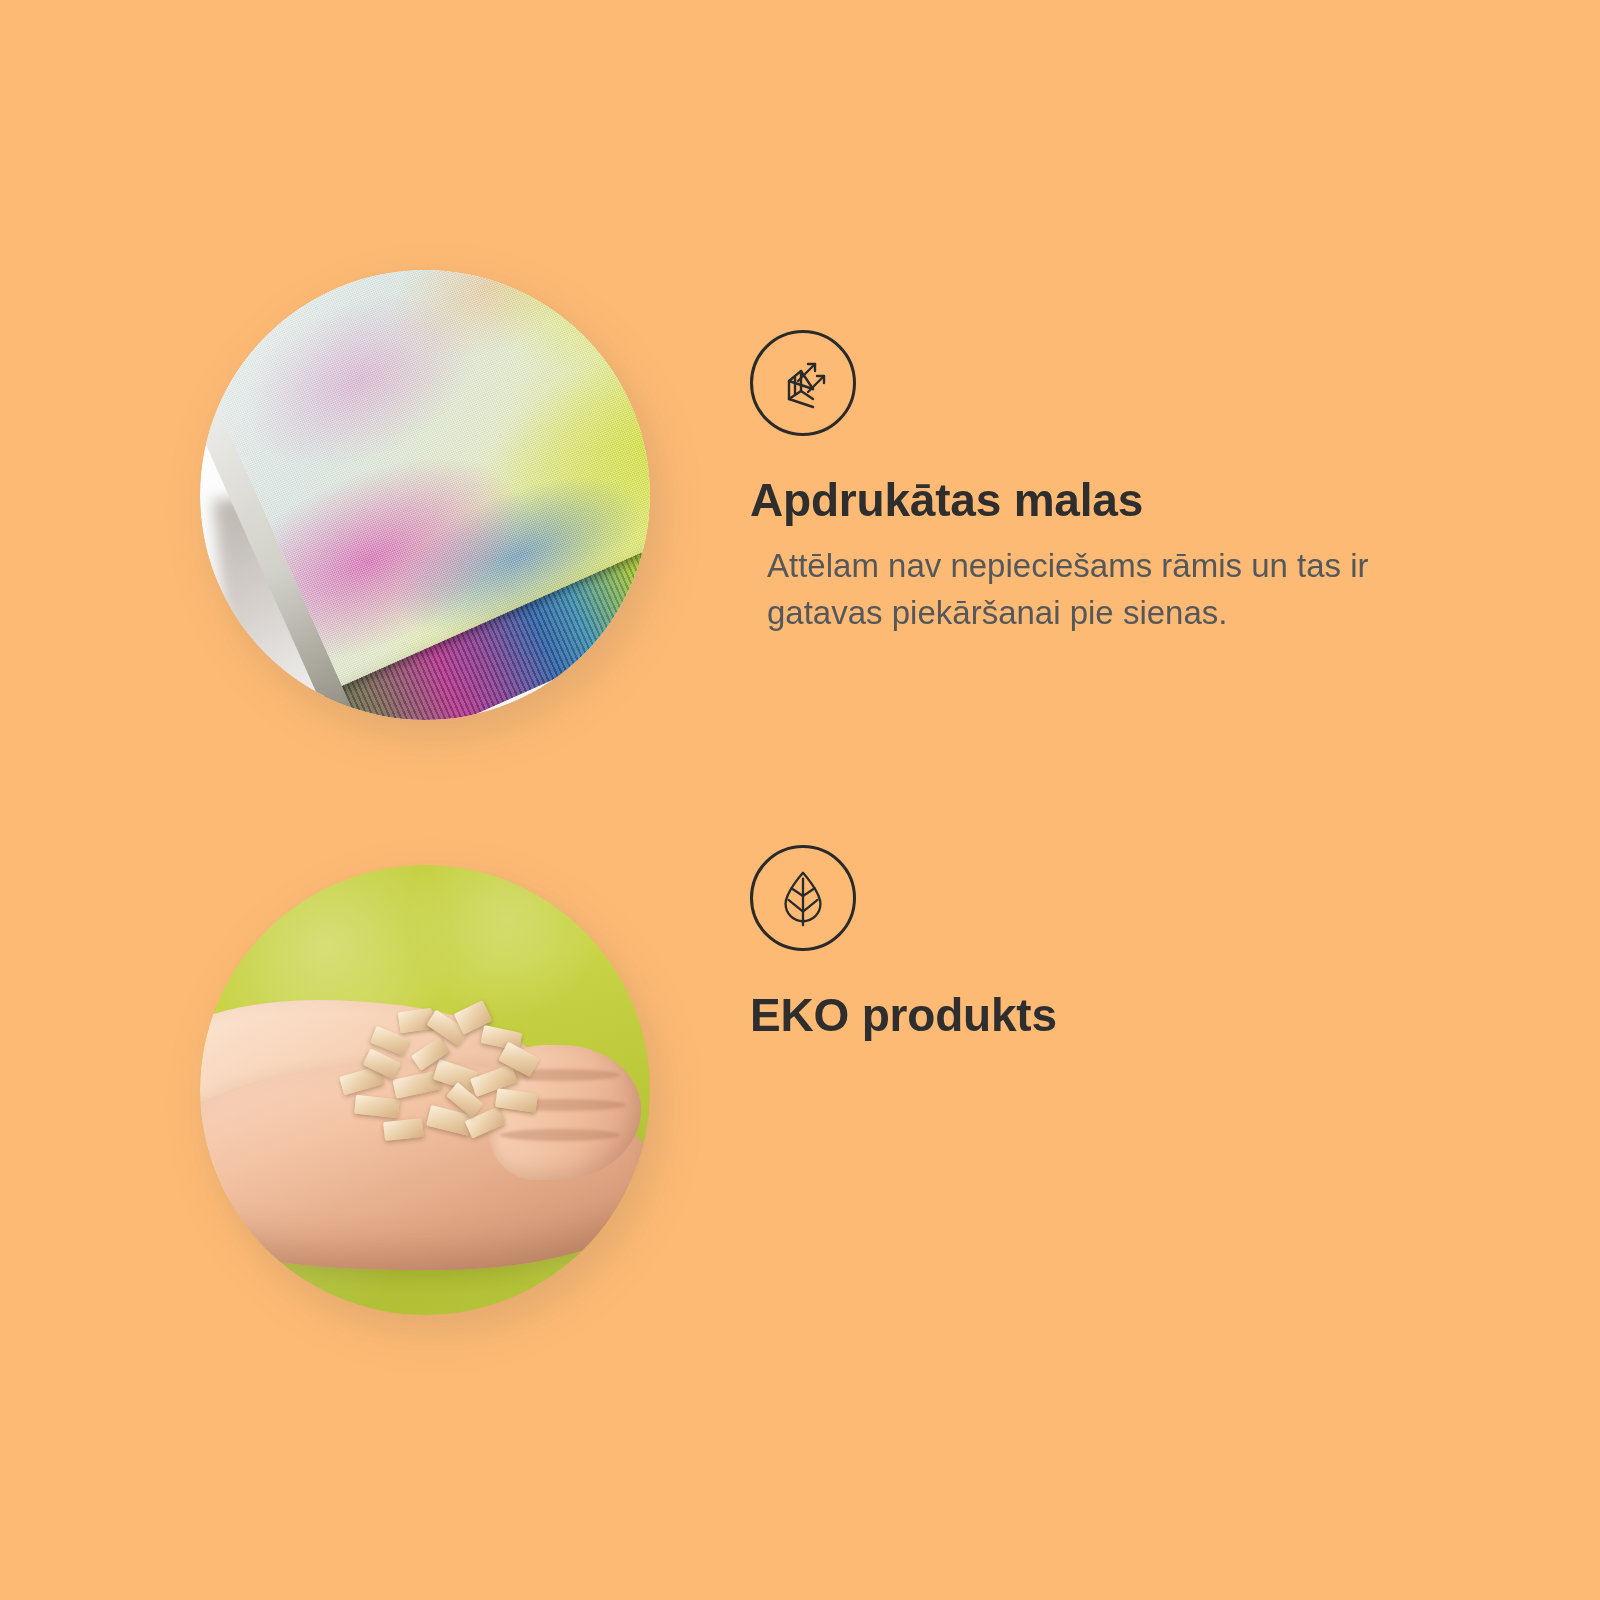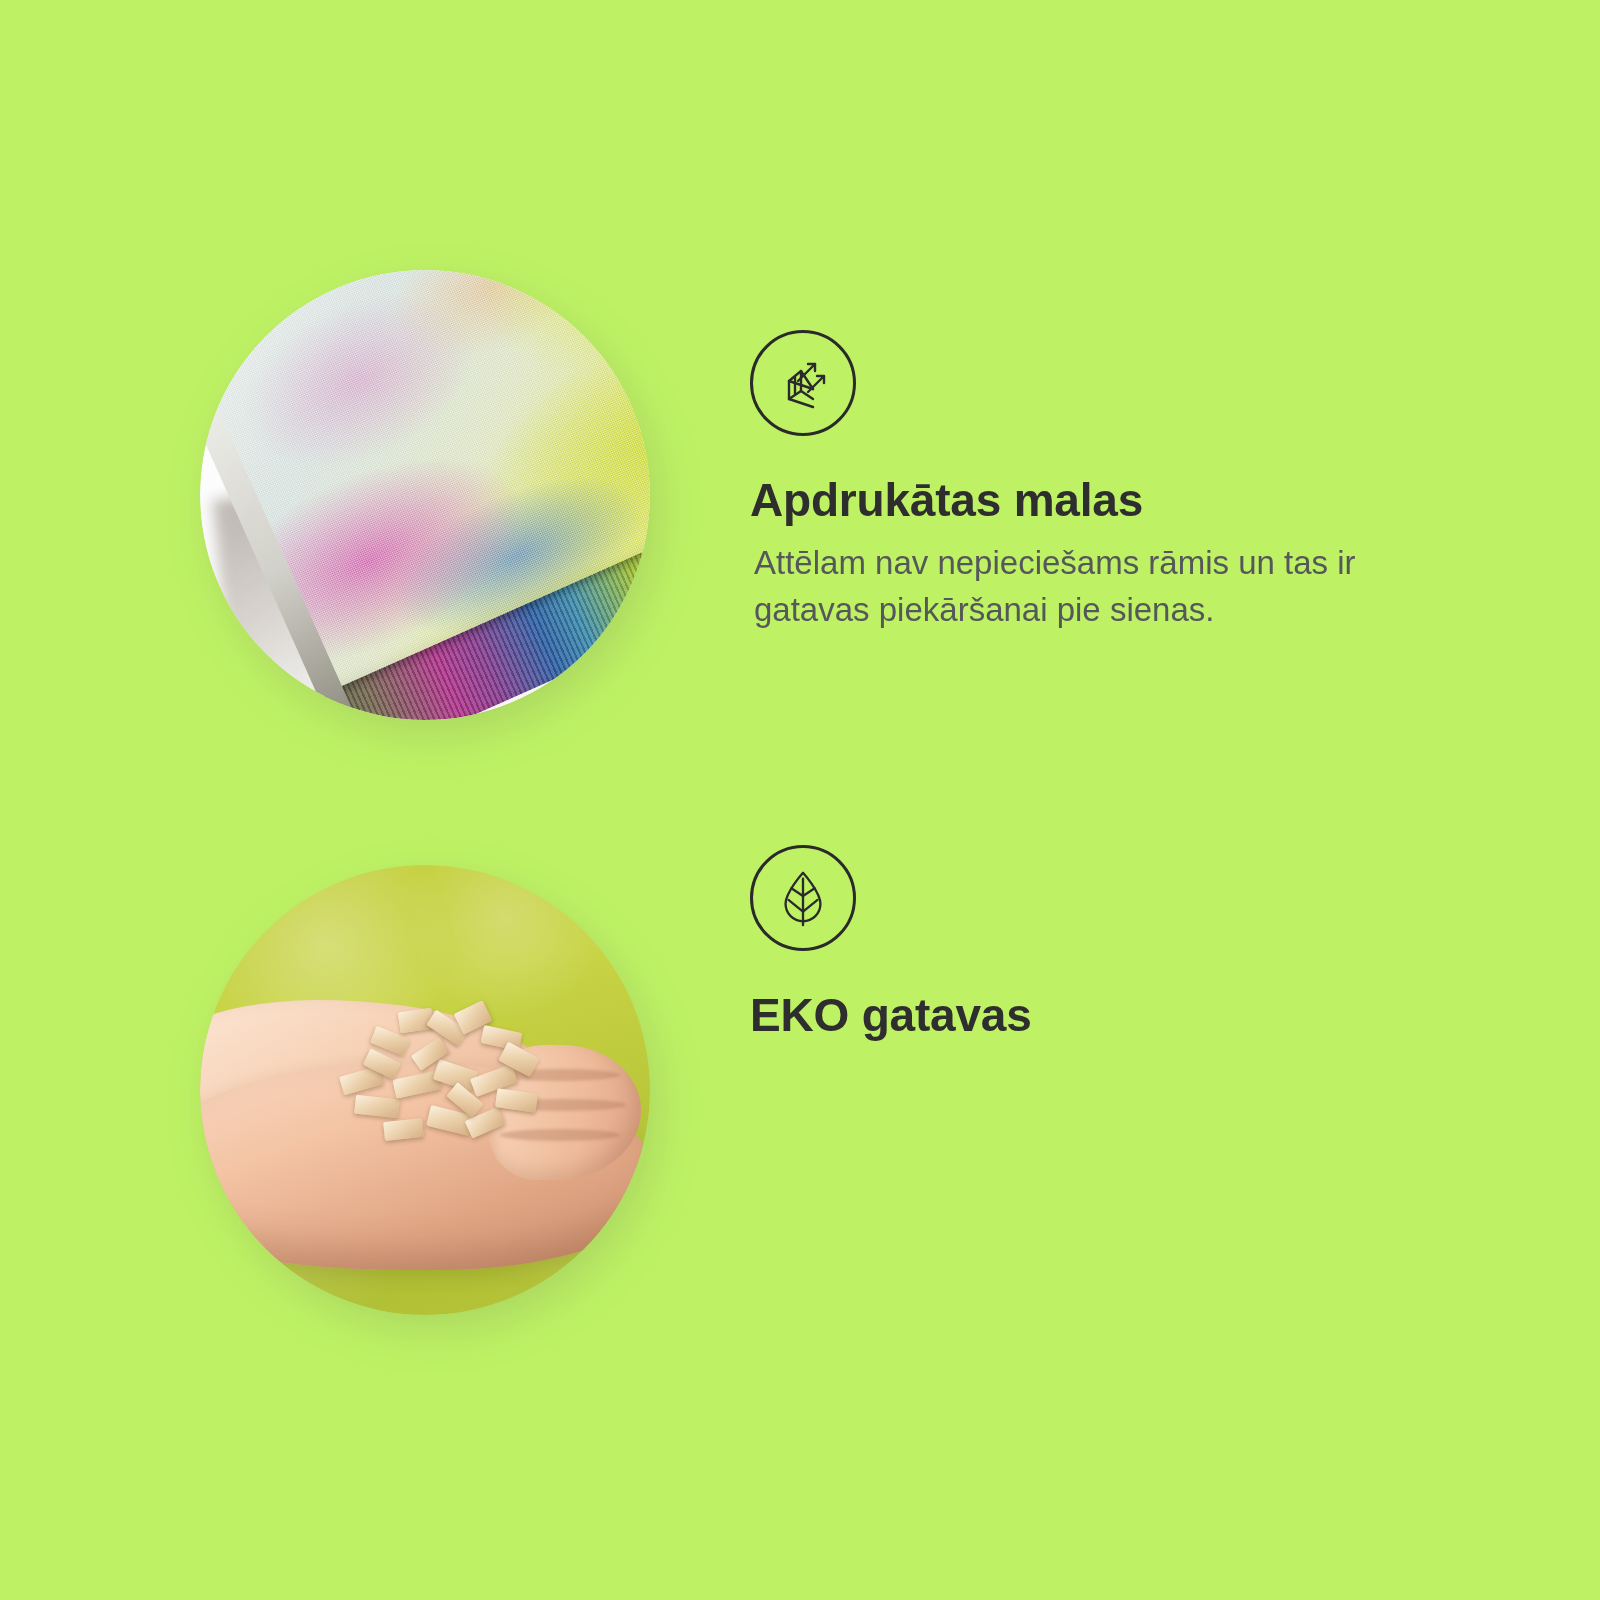--- a/index.html
+++ b/index.html
@@ -11,21 +11,21 @@
     width: 1600px;
     height: 1600px;
     overflow: hidden;
     font-family: "Liberation Sans", sans-serif;
     position: relative;
   }
 
   .page {
     position: absolute;
     inset: 0;
-    background: #bef264;
+    background: #fdba74;
     padding-left: 38px;
   }
 
   
   .feature {
     position: absolute;
     left: 0;
     width: 1600px;
   }
   .feature-1 { top: 250px; }
@@ -224,21 +224,21 @@
     color: #2e2e2e;
     letter-spacing: -0.2px;
     line-height: 1.08;
     margin: 0 0 14px 0;
   }
   .desc {
     font-size: 33px;
     font-weight: normal;
     color: #55575a;
     line-height: 1.42;
-    margin: 4px;
+    margin: 17px;
     max-width: 700px;
   }
 </style>
 </head>
 <body>
 
 <div class="page">
 
   <div class="feature feature-1">
 
@@ -321,17 +321,17 @@
           <path d="M32 6 C32 6 50 26 50 38 C50 48 42 56 32 56 C22 56 14 48 14 38 C14 26 32 6 32 6 Z"></path>
 
           <path d="M32 12 L32 60"></path>
 
           <path d="M32 30 L20 22"></path>
           <path d="M32 30 L44 22"></path>
           <path d="M32 46 L17 34"></path>
           <path d="M32 46 L47 34"></path>
         </svg>
       </div>
-      <h2 class="title">EKO gatavas</h2>
+      <h2 class="title">EKO produkts</h2>
     </div>
   </div>
 
 </div>
 
 </body></html>

